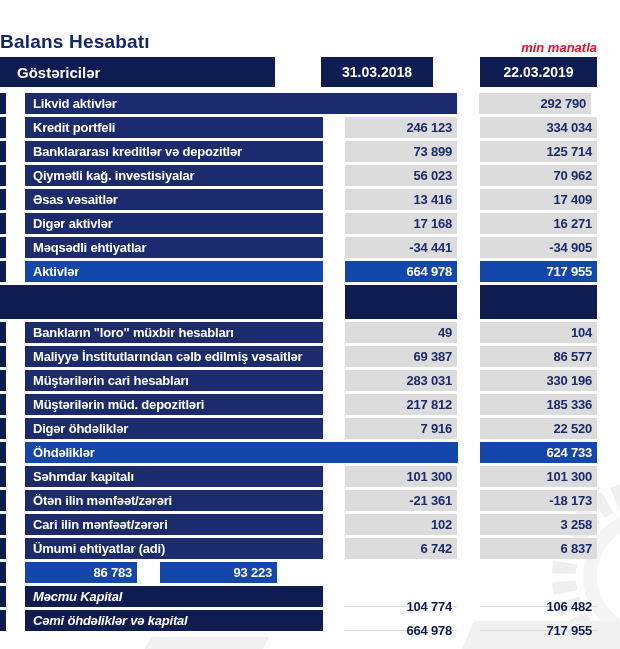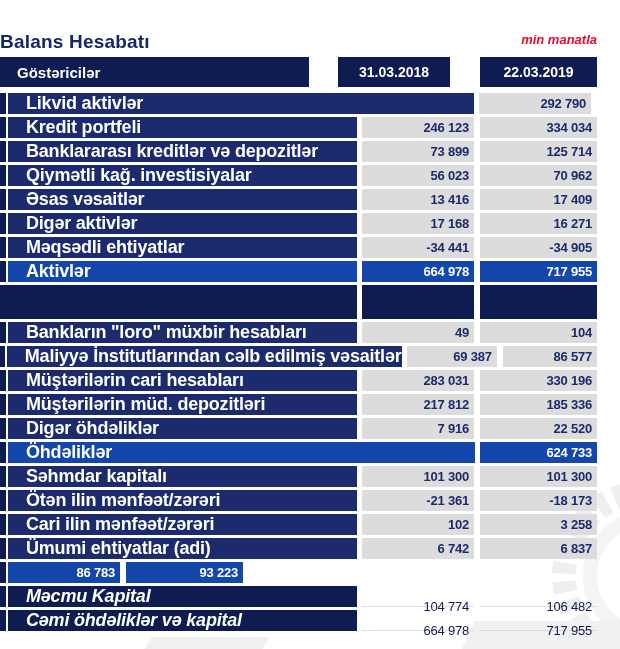--- a/index.html
+++ b/index.html
@@ -6,43 +6,43 @@
     --c-dark:#0e1c52; --c-navy:#1c2b6e; --c-blue:#1347ab;
     --c-gray:#dcdcdd; --c-valtext:#1b2a6b; --c-red:#e40f2e; --c-title:#15266b;
   }
   *{box-sizing:border-box;margin:0;padding:0;}
   html,body{background:#ffffff;}
   body{font-family:"Liberation Sans", sans-serif;}
   .stage{position:relative;width:620px;height:649px;background:#ffffff;overflow:hidden;}
 
   .title{position:absolute;top:7px;left:0;width:597px;text-align:left;
          font-size:19px;font-weight:700;color:var(--c-title);letter-spacing:.2px;margin-top:24px;}
-  .unit{position:absolute;top:32px;right:23px;font-size:13px;font-weight:700;
+  .unit{position:absolute;top:40px;right:23px;font-size:13px;font-weight:700;
         font-style:italic;color:var(--c-red);}
 
   .tbl{position:absolute;top:57px;left:0;width:597px;z-index:2;}
-  .row{display:flex;height:21px;margin-bottom:3px;}
+  .row{display:flex;height:21px;margin-bottom:3px;gap:17px;}
   .strip{width:6px;background:var(--c-dark);margin-right:2px;}
   .cell{display:flex;align-items:center;}
-  .label{flex:1;background:var(--c-navy);color:#ffffff;padding-left:18px;
-         margin-right:5px;font-size:18px;font-weight:600;letter-spacing:-.2px;white-space:nowrap;}
+  .label{flex:1;background:var(--c-navy);color:#ffffff;padding-left:8px;
+         margin-right:5px;font-size:13px;font-weight:600;letter-spacing:-.2px;white-space:nowrap;}
   .val{background:var(--c-gray);color:var(--c-valtext);font-size:13px;font-weight:700;
        justify-content:flex-end;padding-right:5px;letter-spacing:-.2px;}
   .v18{width:112px;margin-right:6px;}
   .v19{width:117px;}
 
   .row.head{height:30px;margin-bottom:6px;}
   .row.head .label{background:var(--c-dark);padding-left:17px;font-size:15px;font-weight:700;letter-spacing:0;}
   .row.head .val{background:var(--c-dark);color:#ffffff;font-size:14px;font-weight:700;
                  justify-content:center;padding-right:0;letter-spacing:0;margin-left:24px;}
 
   .row.total .label,.row.total .val{background:var(--c-blue);color:#ffffff;font-weight:700;}
 
   .row.dark .label{background:var(--c-dark);font-weight:700;font-style:italic;}
-  .row.dark .val{color:var(--c-dark);font-weight:400;margin-top:20px;}
+  .row.dark .val{color:var(--c-dark);font-weight:700;margin-top:20px;}
 
   .row.spacer{height:34px;}
   .row.spacer .label,.row.spacer .val{background:var(--c-dark);}
 
   .wm{position:absolute;z-index:1;}
   .wm-gear{left:540px;top:468px;}
   .wm-band1{left:148px;top:637px;width:118px;height:12px;background:#f0f0f0;transform:skewX(-30deg);}
   .wm-band2{left:468px;top:621px;width:160px;height:28px;background:#f1f1f1;transform:skewX(-24deg);}
 </style>
 </head>

